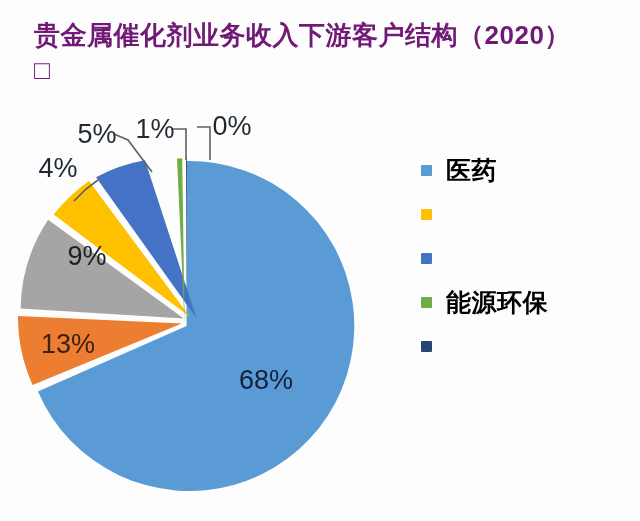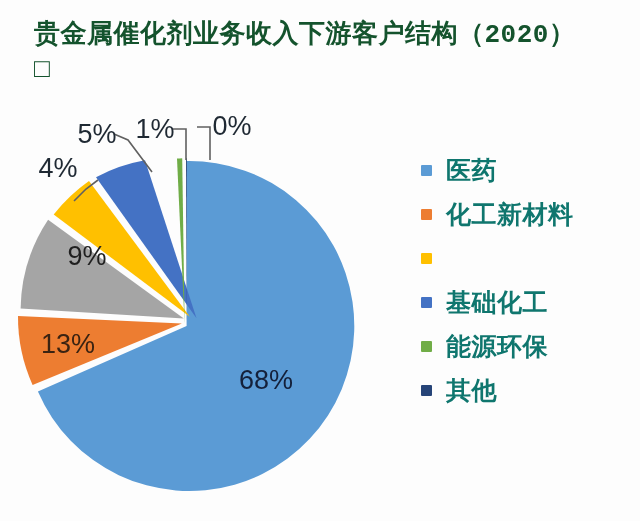--- a/index.html
+++ b/index.html
@@ -17,24 +17,24 @@
     background: #fdfdfd;
     overflow: hidden;
   }
 
   
   #chart-title {
     position: absolute;
     left: 34px;
     top: 18px;
     width: 590px;
-    font-family: Liberation Mono, monospace;
+    font-family: Liberation Sans, sans-serif;
     font-size: 26px;
     font-weight: 600;
-    color: #14532d;
+    color: #701a75;
     letter-spacing: 0.5px;
     line-height: 1.35;
     white-space: pre-wrap;
   }
 
   
   #pie-wrap {
     position: absolute;
     left: 0;
     top: 0;
@@ -75,21 +75,21 @@
     width: 11px;
     height: 11px;
     flex: 0 0 11px;
     margin-right: 14px;
     border-radius: 1px;
   }
   .legend-label {
     font-family: Liberation Mono, monospace;
     font-size: 25px;
     font-weight: 600;
-    color: #0f766e;
+    color: #000000;
     letter-spacing: 0.5px;
     white-space: nowrap;
   }
 </style>
 </head>
 <body>
 
 <div id="page">
 
   <div id="chart-title">贵金属催化剂业务收入下游客户结构（2020）
@@ -147,39 +147,33 @@
     </svg>
   </div>
 
   <div id="legend">
 
     <div class="legend-item">
       <span class="legend-swatch" style="background:#5B9BD5"></span>
       <span class="legend-label">医药</span>
     </div>
 
-    <div class="legend-item">
-      <span class="legend-swatch" style="background:#ED7D31"></span>
-      <span class="legend-label">化工新材料</span>
-    </div>
 
 
     <div class="legend-item">
       <span class="legend-swatch" style="background:#FFC000"></span>
     </div>
 
     <div class="legend-item">
       <span class="legend-swatch" style="background:#4472C4"></span>
-      <span class="legend-label">基础化工</span>
     </div>
 
     <div class="legend-item">
       <span class="legend-swatch" style="background:#70AD47"></span>
       <span class="legend-label">能源环保</span>
     </div>
 
     <div class="legend-item">
       <span class="legend-swatch" style="background:#264478"></span>
-      <span class="legend-label">其他</span>
     </div>
 
   </div>
 </div>
 
 </body></html>

